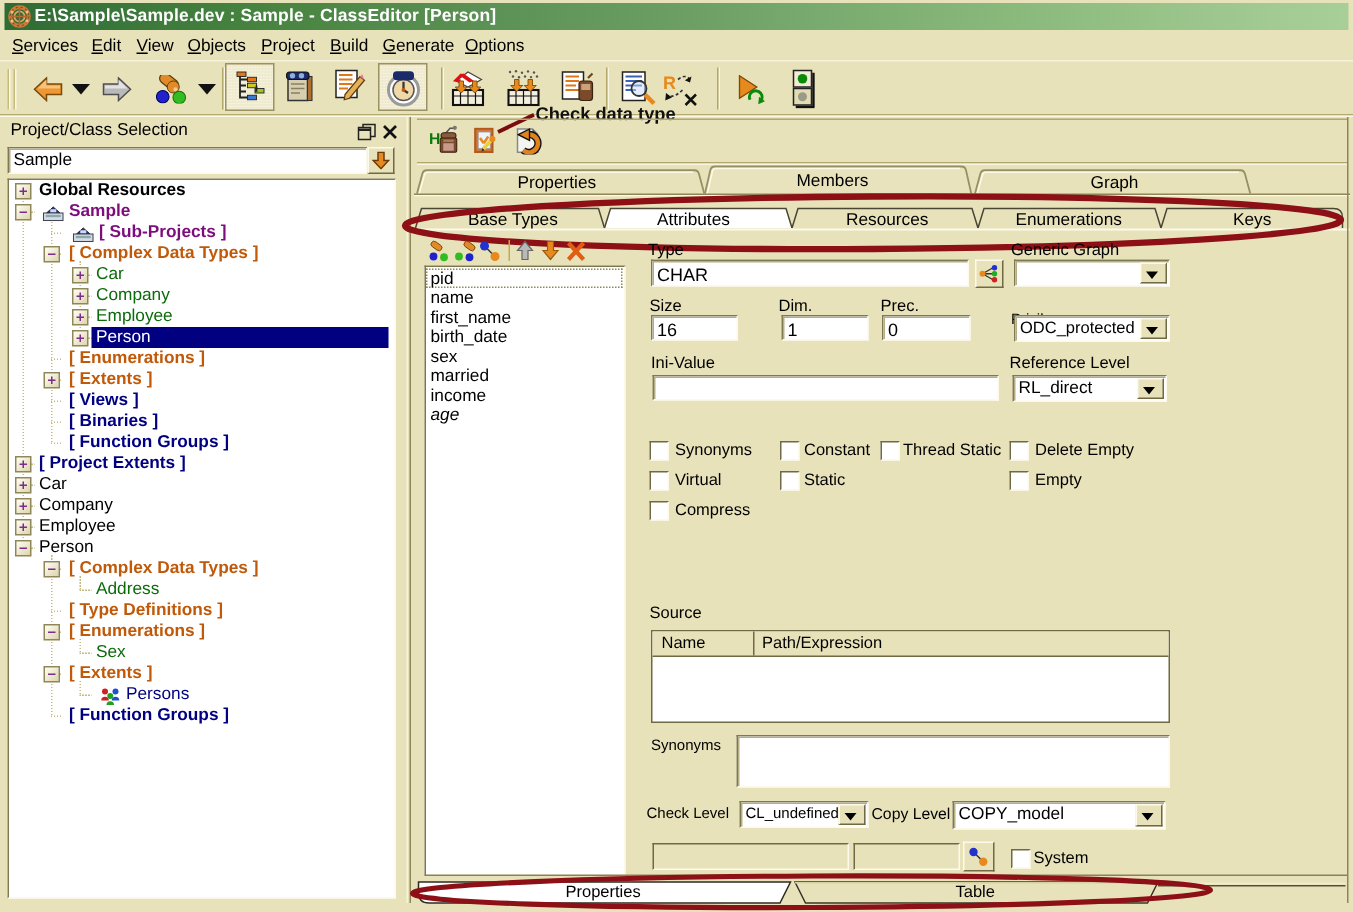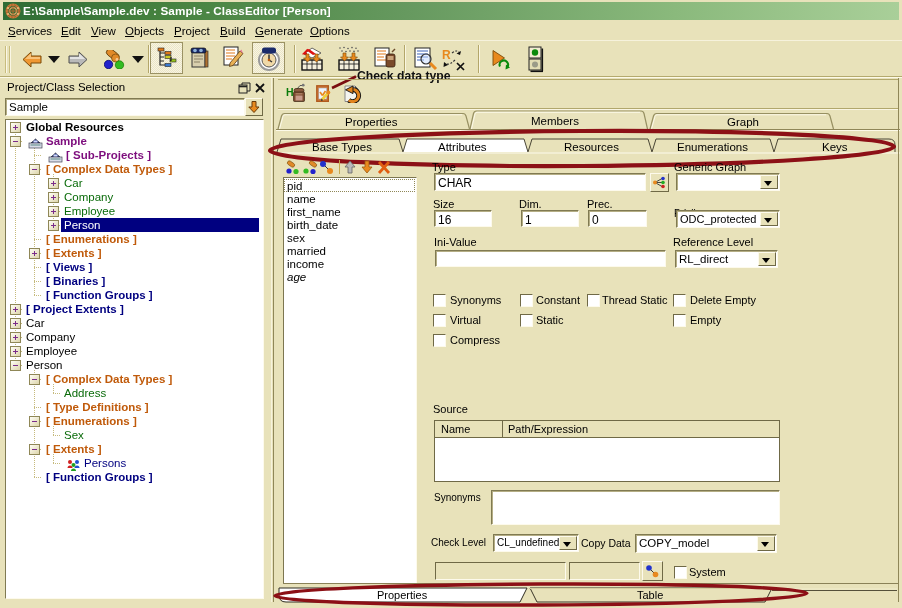--- a/index.html
+++ b/index.html
@@ -480,21 +480,21 @@
 <div style="position:absolute;left:73px;top:2px;font-size:11px">Path/Expression</div>
 </div>
   </div>
 <div class="lbl" style="left:434px;top:492px;font-size:10px">Synonyms</div>
 <div class="inp" style="left:491px;top:490px;width:287px;height:33px"></div>
 <div class="lbl" style="left:431px;top:537px;font-size:10px">Check Level</div>
 <div class="inp" style="left:493px;top:534px;width:84px;height:16px">
     <span style="font-size:10px">CL_undefined</span>
     <div class="cmbtn"></div>
   </div>
-<div class="lbl" style="left:581px;top:537px;font-size:10.5px">Copy Data</div>
+<div class="lbl" style="left:581px;top:537px;font-size:10.5px">Copy Level</div>
 <div class="inp" style="left:635px;top:534px;width:140px;height:17px">
     <span style="font-size:11.5px">COPY_model</span>
     <div class="cmbtn"></div>
   </div>
 <div class="ab" style="left:435px;top:562px;width:131px;height:18px;background:#e8e2ba;border-top:1px solid #6f6946;border-left:1px solid #6f6946;border-bottom:1px solid #fdfaec;border-right:1px solid #fdfaec;box-sizing:border-box"></div>
 <div class="ab" style="left:569px;top:562px;width:71px;height:18px;background:#e8e2ba;border-top:1px solid #6f6946;border-left:1px solid #6f6946;border-bottom:1px solid #fdfaec;border-right:1px solid #fdfaec;box-sizing:border-box"></div>
 <div class="ab" style="left:642px;top:561px;width:21px;height:20px;background:#e8e2ba;
 border-top:1px solid #fdfaec;border-left:1px solid #fdfaec;border-right:1px solid #6f6946;border-bottom:1px solid #6f6946;box-sizing:border-box">
 <svg width="15" height="15" viewBox="0 0 15 15" style="position:absolute;left:2px;top:2px">
 <line x1="4" y1="4" x2="10" y2="10" stroke="#333" stroke-width="1"></line>

